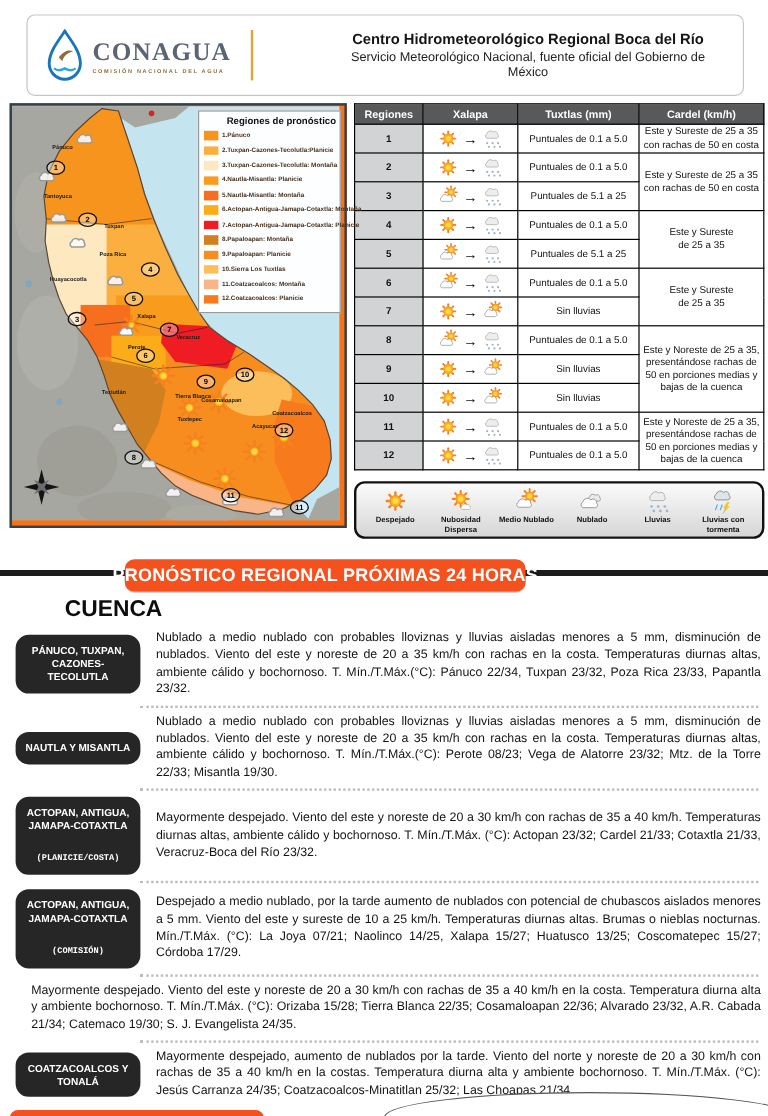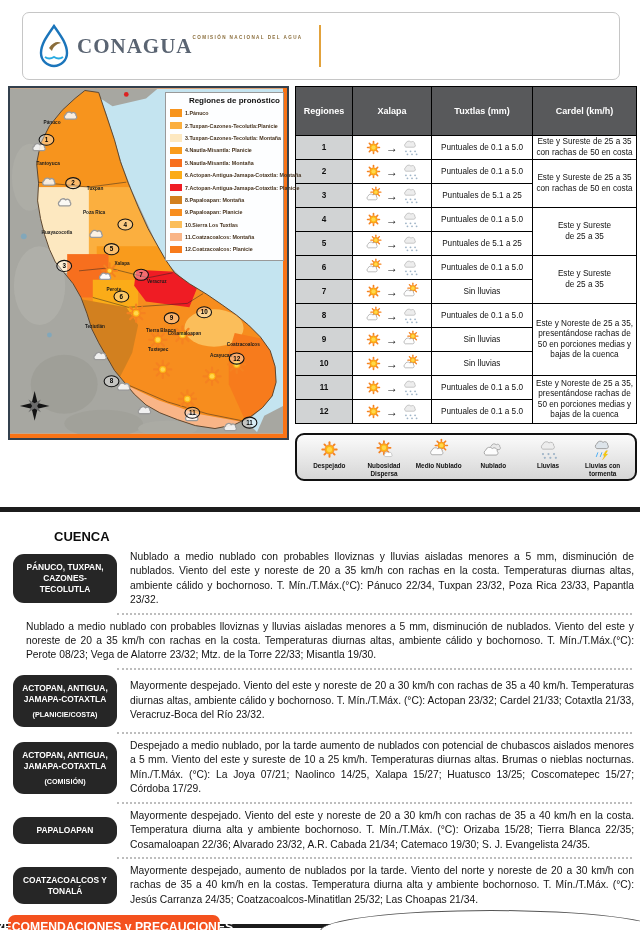--- a/index.html
+++ b/index.html
@@ -2,21 +2,21 @@
 <html><head>
 <meta charset="utf-8">
 <style>
   html,body{margin:0;padding:0;}
   body{width:640px;height:930px;background:#fff;position:relative;overflow:hidden;
        font-family:"Liberation Sans",sans-serif;color:#111;}
   
   .header-box{margin:12px 20px 6px 22px;height:66px;border:1px solid #c6c6c6;border-radius:7px;
               display:flex;align-items:center;padding:0 14px;}
   .logo-blk{display:flex;align-items:center;}
-  .logo-text{display:flex;margin-left:6px;justify-content:flex-end;}
+  .logo-text{display:flex;flex-direction:column;margin-left:6px;justify-content:flex-end;}
   .logo-name{font-family:"Liberation Serif",serif;font-size:21px;letter-spacing:1px;color:#5a6472;font-weight:bold;}
   .logo-cap{font-size:4.6px;letter-spacing:1.4px;color:#8a6d3b;margin-top:1px;font-weight:bold;}
   .smn-name{font-family:"Liberation Serif",serif;font-size:21px;letter-spacing:1px;color:#5a6472;font-weight:bold;}
   .smn-cap{font-size:4.4px;letter-spacing:0.8px;color:#8a6d3b;font-weight:bold;width:60px;line-height:1.5;}
   .vdiv{width:2px;height:42px;background:#e2a23c;margin:0 16px;flex:none;}
   .hdr-right{margin-left:auto;text-align:center;width:330px;}
   .hdr-title{font-size:12.3px;font-weight:bold;color:#151515;}
   .hdr-sub{font-size:10.6px;color:#222;margin-top:2px;}
   
   .main{display:flex;margin:2px 3px 0 8px;gap:6px;}
@@ -24,46 +24,46 @@
   .map-wrap svg{display:block;}
   .legend-box{position:absolute;top:4px;right:3px;width:110px;background:rgba(255,255,255,.96);
               border:1px solid #999;padding:3px 3px 4px 4px;}
   .legend-title{font-size:8px;font-weight:bold;color:#111;margin-bottom:2px;}
   .legend-item{display:flex;align-items:center;height:12.4px;}
   .swatch{width:12px;height:7.5px;margin-right:3px;flex:none;}
   .legend-label{font-size:5.3px;font-weight:bold;color:#46321e;white-space:nowrap;}
   .right-col{flex:1;min-width:0;}
   
   table.fc{width:100%;border-collapse:collapse;}
-  table.fc th{background:#58595B;color:#fff;font-size:9px;border:1.6px solid #000;padding:19px 2px;}
+  table.fc th{background:#58595B;color:#fff;font-size:9px;border:1.6px solid #000;padding:3px 2px;}
   table.fc td{border:1.6px solid #000;text-align:center;vertical-align:middle;font-size:8.2px;color:#111;padding:1px 2px;}
   td.region{background:#D1D3D4;font-weight:bold;font-size:10px;width:52px;height:21px;}
   td.cielo{width:74px;}
   .cielo-wrap{display:flex;align-items:center;justify-content:center;gap:3px;}
   .arrow{font-size:12px;font-weight:bold;color:#111;line-height:1;}
   td.lluvia{width:96px;}
   td.viento{font-size:8.2px;line-height:1.3;white-space:pre-line;padding:1px 4px;}
   
   .iconbar{margin-top:9px;border:2px solid #111;border-radius:9px;
            background:linear-gradient(#fbfbfb,#d6d6d6);display:flex;padding:3px 5px 2px;}
   .iconbar-item{flex:1;display:flex;flex-direction:column;align-items:center;}
   .iconbar-label{font-size:6.4px;font-weight:bold;text-align:center;line-height:1.15;margin-top:1px;color:#111;}
   
   .banner-zone{position:relative;height:30px;margin-top:17px;}
   .banner-line{position:absolute;top:9px;left:0;right:0;height:4.6px;background:#1c1c1c;}
   .banner{position:absolute;left:104px;top:0;width:334px;height:27px;background:#F4511E;border-radius:8px;
           display:flex;align-items:center;justify-content:center;box-shadow:0 1px 0 rgba(0,0,0,.25);}
   .banner-title{color:#fff;font-weight:bold;font-size:15px;letter-spacing:.2px;white-space:nowrap;}
-  .cuenca-heading{font-size:13px;font-weight:bold;margin:1px 0 3px 54px;color:#0d0d0d;}
+  .cuenca-heading{font-size:19px;font-weight:bold;margin:1px 0 3px 54px;color:#0d0d0d;}
   
   .sections{margin:0 6px 0 13px;}
   .section{display:flex;align-items:center;padding:3px 0;}
   .badge{width:94px;flex:none;background:#262626;color:#fff;border-radius:11px;text-align:center;
          font-weight:bold;font-size:8.4px;line-height:1.3;padding:8px 5px;}
-  .badge .sub{display:block;font-size:7.2px;margin-top:5px;}
+  .badge .sub{display:block;font-size:7.2px;margin-top:18px;font-family:Liberation Mono, monospace;}
   .sec-text{flex:1;margin-left:13px;font-size:10.3px;line-height:1.4;text-align:justify;color:#141414;}
   .dotted{border-top:2px dotted #bdbdbd;margin:2px 2px 2px 104px;}
   
   .rec-zone{position:relative;margin-top:5px;height:52px;}
   .rec-line{position:absolute;top:9px;left:198px;right:0;height:4px;background:#1c1c1c;}
   .rec-wedge{position:absolute;top:9px;left:0;width:14px;height:4px;background:#1c1c1c;}
   .rec-banner{position:absolute;left:8px;top:0;width:212px;height:23px;background:#F4511E;border-radius:7px;
               display:flex;align-items:center;justify-content:center;}
   .rec-title{color:#fff;font-weight:bold;font-size:12.2px;white-space:nowrap;}
   .rec-list{position:absolute;top:25px;left:8px;width:460px;margin:0;padding-left:20px;
@@ -82,20 +82,24 @@
       <path d="M17,2 C10,12 4,20 4,29 a13,13 0 0 0 26,0 C30,20 24,12 17,2 Z" fill="none" stroke="#1B75BB" stroke-width="2.4"></path>
       <path d="M12,24 c4,-6 9,-7 12,-5 c-5,1 -8,4 -9,8 Z" fill="#8a6d3b"></path>
       <path d="M8,33 q4,3 9,0 q5,3 9,0" fill="none" stroke="#27AAE1" stroke-width="2"></path>
     </svg>
     <div class="logo-text">
       <span class="logo-name">CONAGUA</span>
       <span class="logo-cap">COMISIÓN NACIONAL DEL AGUA</span>
     </div>
   </div>
   <div class="vdiv"></div>
+  <div class="hdr-right">
+    <div class="hdr-title">Centro Hidrometeorológico Regional Boca del Río</div>
+    <div class="hdr-sub">Servicio Meteorológico Nacional, fuente oficial del Gobierno de México</div>
+  </div>
 </div>
 
 <div class="main">
   <div class="map-wrap">
     <svg id="map" width="273" height="346" viewBox="0 0 277 350">
       <rect x="0" y="0" width="277" height="350" fill="#C4E4F0"></rect>
 
       <polygon fill="#A7A7A1" points="0,0 88,0 98,26 106,52 114,78 124,104 136,130 148,156 160,178 176,194 196,208 214,220 230,232 244,244 256,258 266,274 270,292 266,312 254,326 240,338 252,350 0,350"></polygon>
       <polygon fill="#A7A7A1" points="86,0 150,0 138,10 104,18 92,10"></polygon>
       <polygon fill="#A7A7A1" points="258,332 277,322 277,350 250,350"></polygon>
@@ -868,45 +872,48 @@
             <polygon points="26,22 21,30 24,30 20,38 29,28 25,28 29,22" fill="#FFD200" stroke="#E6A000" stroke-width="0.5"></polygon>
           </svg>
           <div class="iconbar-label">Lluvias con tormenta</div>
         </div>
       </div>
   </div>
 </div>
 
 <div class="banner-zone">
   <div class="banner-line"></div>
+  <div class="banner">
+    <span class="banner-title">PRONÓSTICO REGIONAL PRÓXIMAS 24 HORAS</span>
+  </div>
 </div>
 <div class="cuenca-heading">CUENCA</div>
 
 <div class="sections" id="sections">
     <div class="section">
       <div class="badge"><span>PÁNUCO, TUXPAN, CAZONES-TECOLUTLA</span></div>
       <div class="sec-text">Nublado a medio nublado con probables lloviznas y lluvias aisladas menores a 5 mm, disminución de nublados. Viento del este y noreste de 20 a 35 km/h con rachas en la costa. Temperaturas diurnas altas, ambiente cálido y bochornoso. T. Mín./T.Máx.(°C): Pánuco 22/34, Tuxpan 23/32, Poza Rica 23/33, Papantla 23/32.</div>
     </div>
     <div class="dotted"></div>
     <div class="section">
+      <div class="badge"><span>NAUTLA Y MISANTLA</span></div>
       <div class="sec-text">Nublado a medio nublado con probables lloviznas y lluvias aisladas menores a 5 mm, disminución de nublados. Viento del este y noreste de 20 a 35 km/h con rachas en la costa. Temperaturas diurnas altas, ambiente cálido y bochornoso. T. Mín./T.Máx.(°C): Perote 08/23; Vega de Alatorre 23/32; Mtz. de la Torre 22/33; Misantla 19/30.</div>
     </div>
     <div class="dotted"></div>
     <div class="section">
       <div class="badge"><span>ACTOPAN, ANTIGUA, JAMAPA-COTAXTLA</span><span class="sub">(PLANICIE/COSTA)</span></div>
       <div class="sec-text">Mayormente despejado. Viento del este y noreste de 20 a 30 km/h con rachas de 35 a 40 km/h. Temperaturas diurnas altas, ambiente cálido y bochornoso.  T. Mín./T.Máx. (°C): Actopan 23/32; Cardel 21/33; Cotaxtla 21/33, Veracruz-Boca del Río 23/32.</div>
     </div>
     <div class="dotted"></div>
     <div class="section">
       <div class="badge"><span>ACTOPAN, ANTIGUA, JAMAPA-COTAXTLA</span><span class="sub">(COMISIÓN)</span></div>
       <div class="sec-text">Despejado a medio nublado, por la tarde aumento de nublados con potencial de chubascos aislados menores a 5 mm. Viento del este y sureste de 10 a 25 km/h. Temperaturas diurnas altas. Brumas o nieblas nocturnas. Mín./T.Máx. (°C): La Joya 07/21; Naolinco 14/25, Xalapa 15/27; Huatusco 13/25; Coscomatepec 15/27; Córdoba 17/29.</div>
     </div>
     <div class="dotted"></div>
     <div class="section">
-      <div class="badge"><span>PAPALOAPAN</span></div>
       <div class="sec-text">Mayormente despejado. Viento del este y noreste de 20 a 30 km/h con rachas de 35 a 40 km/h en la costa. Temperatura diurna alta y ambiente bochornoso. T. Mín./T.Máx. (°C): Orizaba 15/28; Tierra Blanca 22/35; Cosamaloapan 22/36; Alvarado 23/32, A.R. Cabada 21/34; Catemaco 19/30; S. J. Evangelista 24/35.</div>
     </div>
     <div class="dotted"></div>
     <div class="section">
       <div class="badge"><span>COATZACOALCOS Y TONALÁ</span></div>
       <div class="sec-text">Mayormente despejado, aumento de nublados por la tarde. Viento del norte y noreste de 20 a 30 km/h con rachas de 35 a 40 km/h en la costas. Temperatura diurna alta y ambiente bochornoso. T. Mín./T.Máx. (°C): Jesús Carranza 24/35; Coatzacoalcos-Minatitlan 25/32; Las Choapas 21/34.</div>
     </div>
   </div>
 
 <div class="rec-zone">

